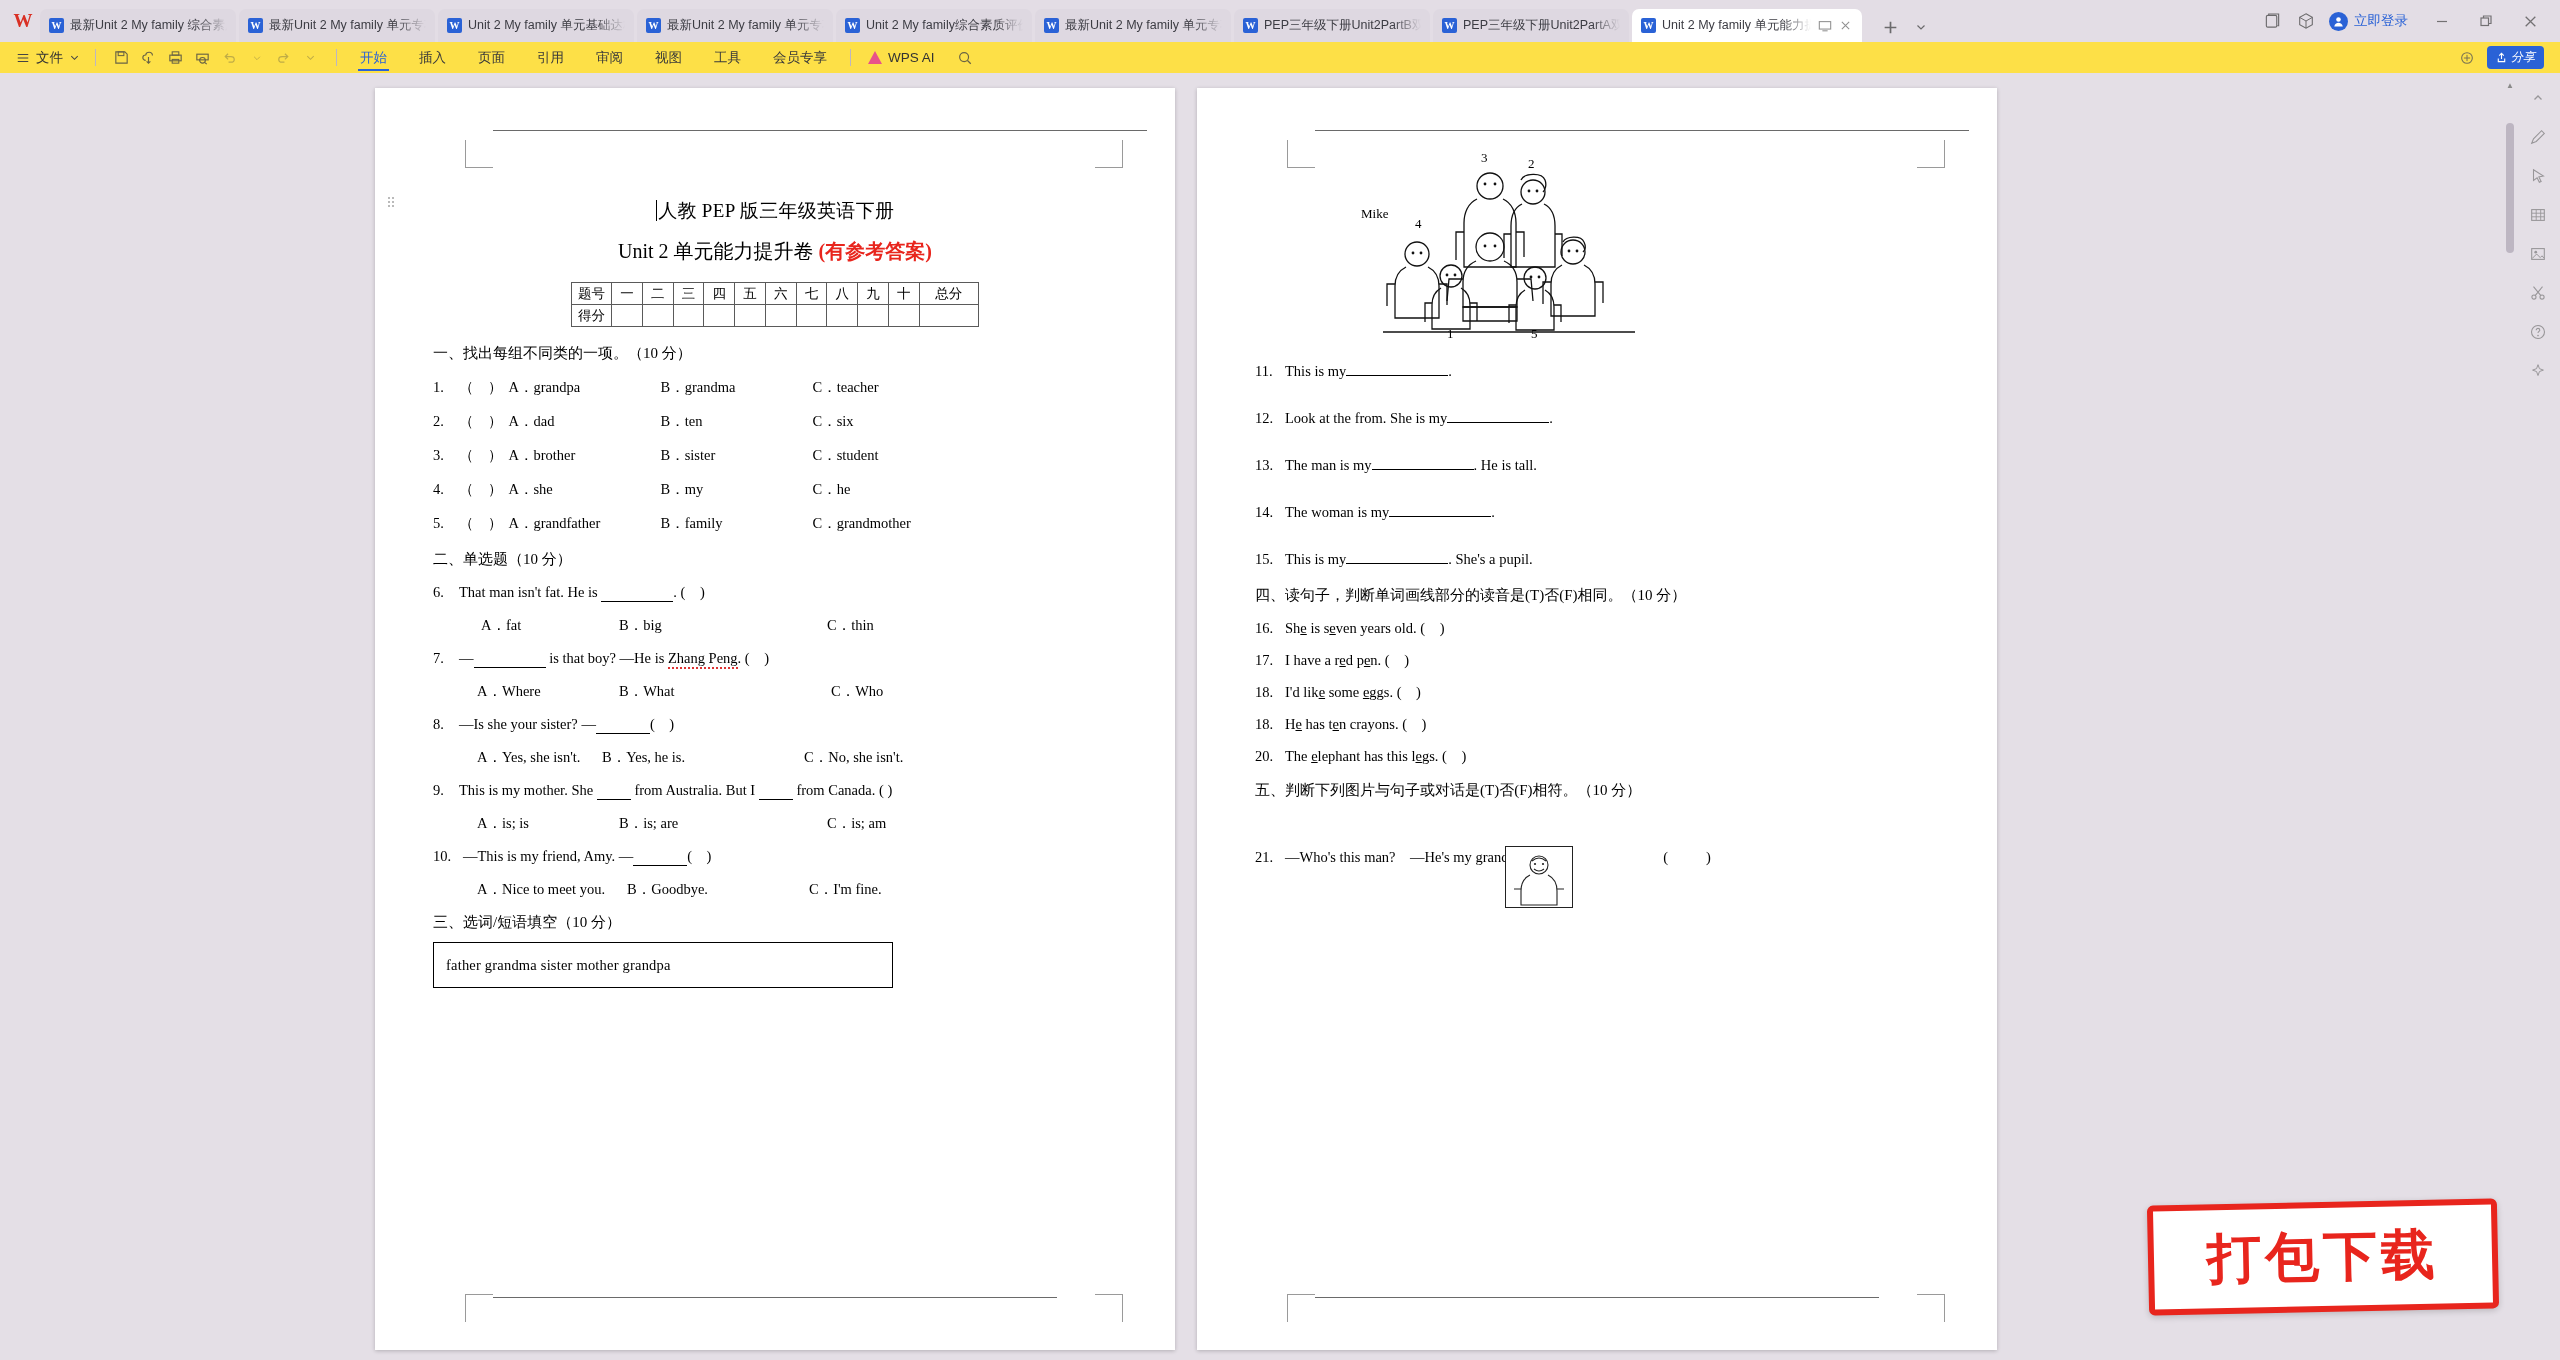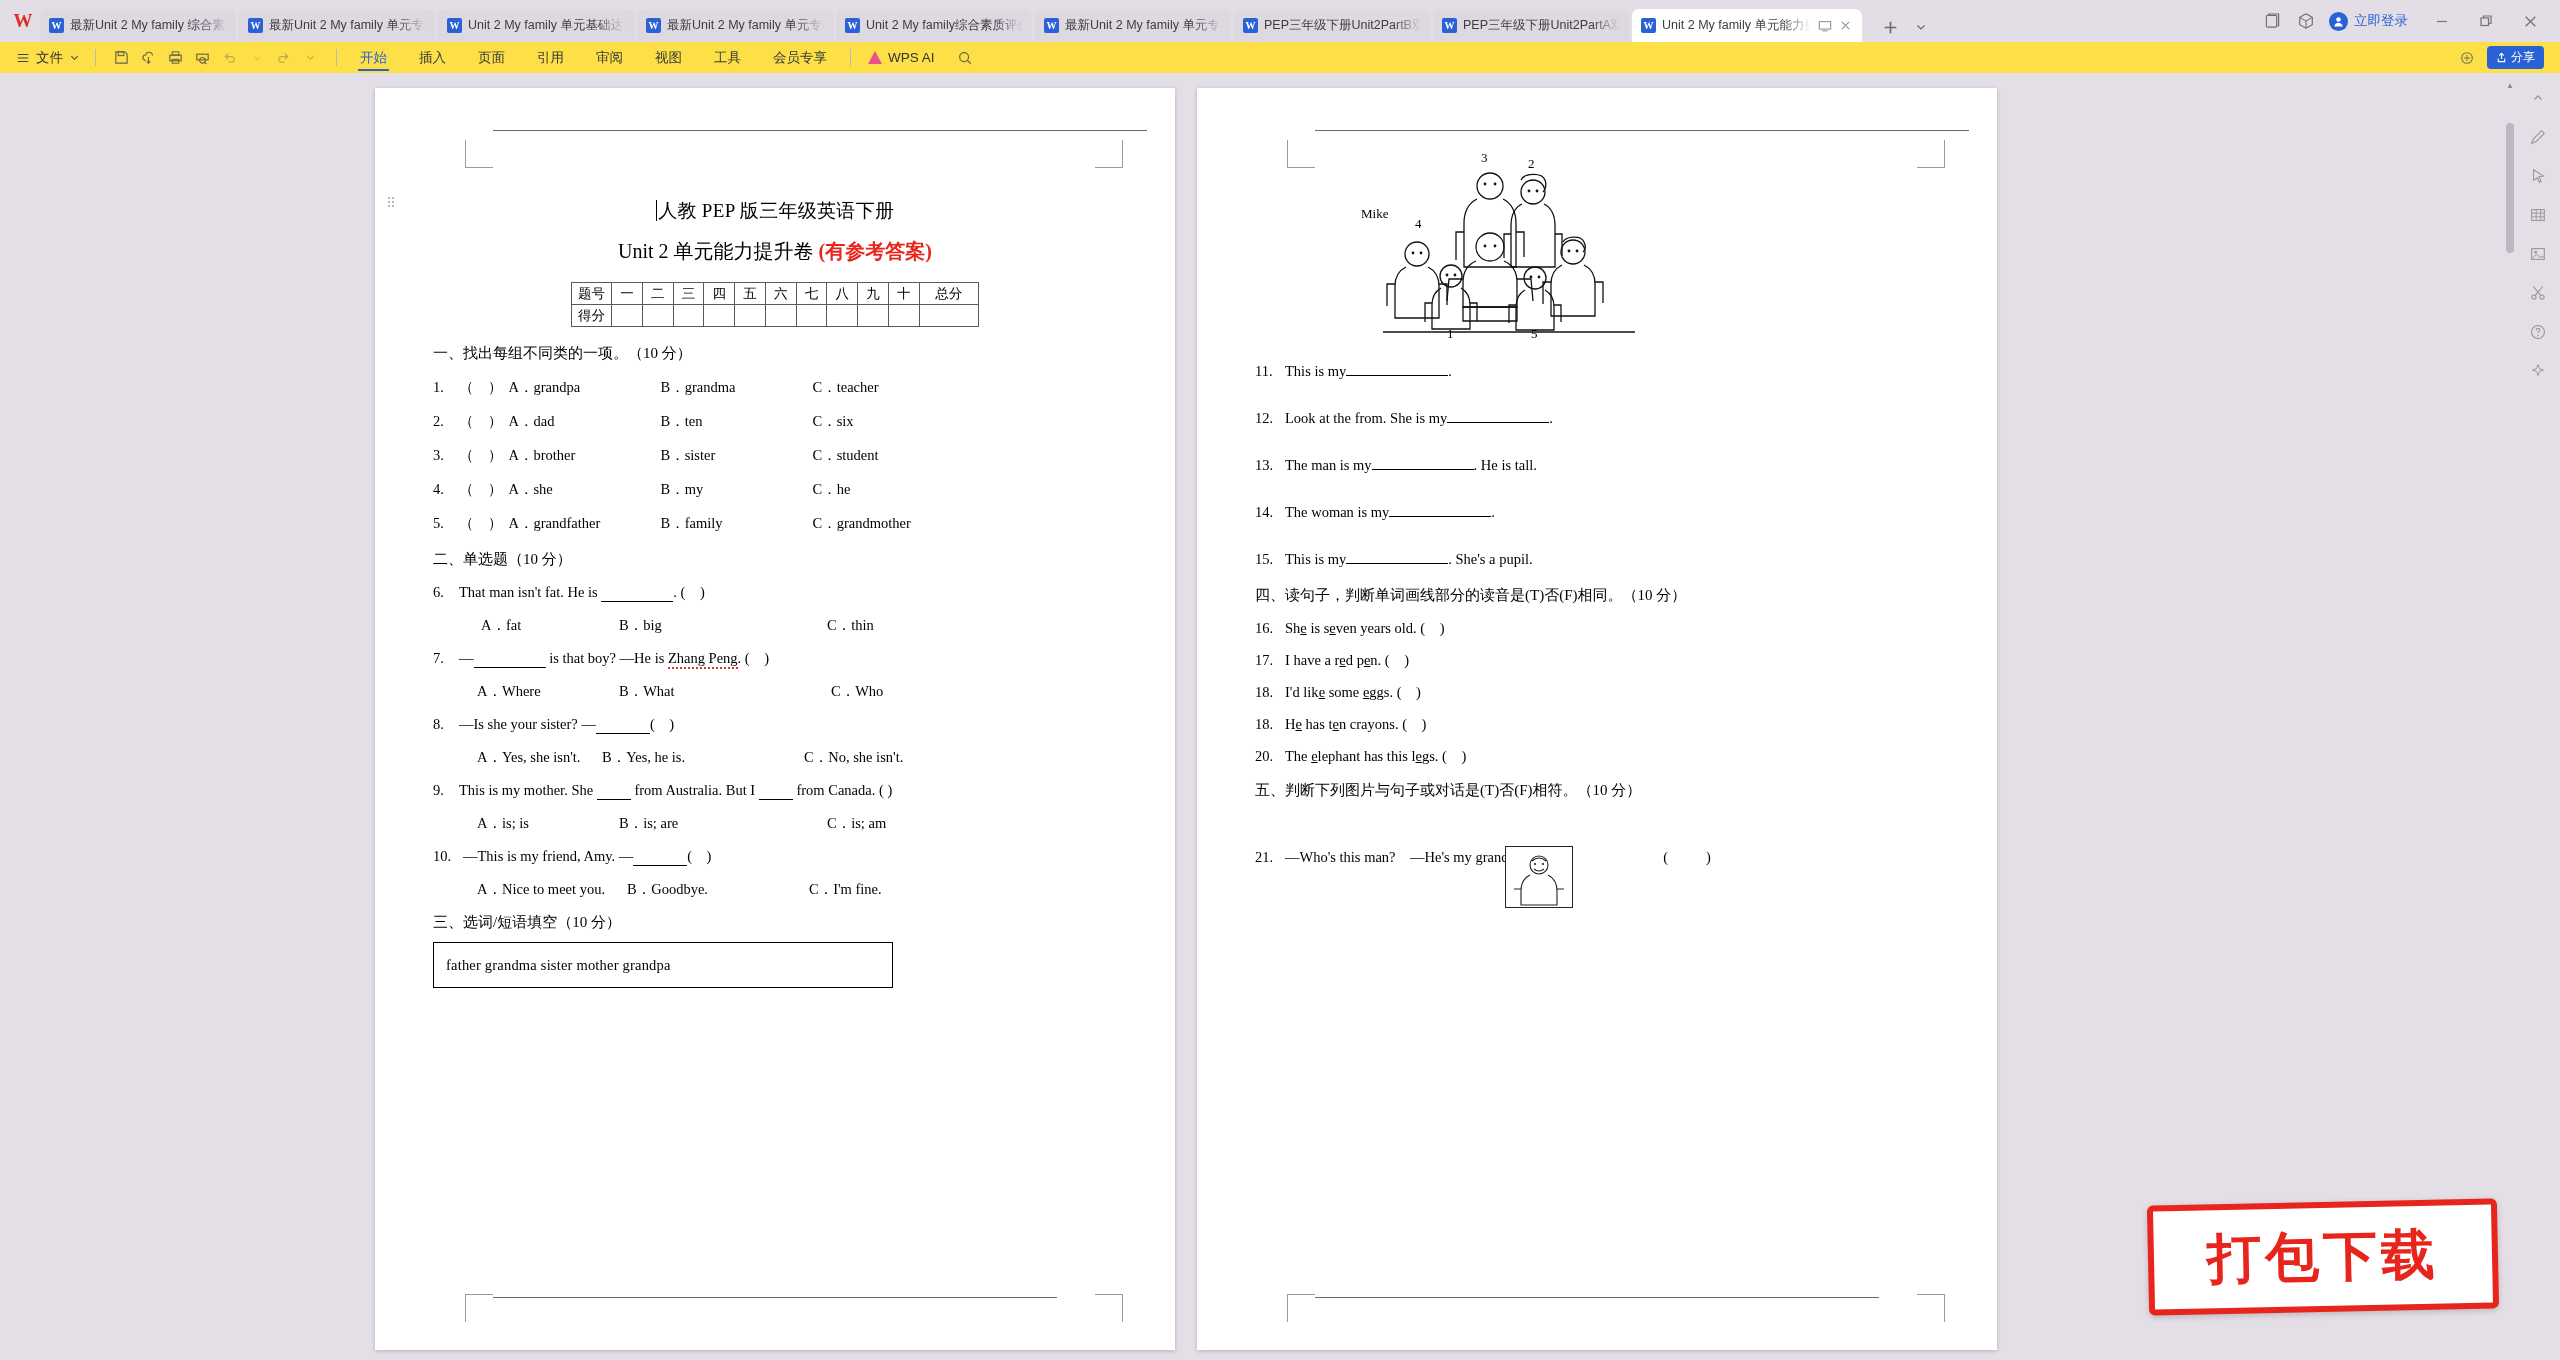--- a/index.html
+++ b/index.html
@@ -108,21 +108,21 @@
   .menu-item.active:after {
     content:''; position:absolute; left: 14px; right: 14px; bottom: 2px;
     height: 2px; background: #2a62d6;
   }
   .wpsai { display:flex; align-items:center; gap: 6px; padding: 0 10px; font-size:13.5px;}
   .ai-tri {
     width: 0; height: 0;
     border-left: 7px solid transparent; border-right: 7px solid transparent;
     border-bottom: 13px solid #e8528a;
   }
-  .ribbon-right { margin-left:auto; display:flex; align-items:center; gap: 8px; padding-right: 6px;}
+  .ribbon-right { margin-left:auto; display:flex; align-items:center; gap: 8px; padding-right: 6px; font-style: italic;}
   .share-btn {
     background: #2a62d6; color: #fff; font-size: 12px;
     border-radius: 4px; padding: 3px 9px;
     display:flex; align-items:center; gap:4px;
   }
 
   
   .main {
     position: relative;
     width: 2560px; height: 1287px;

